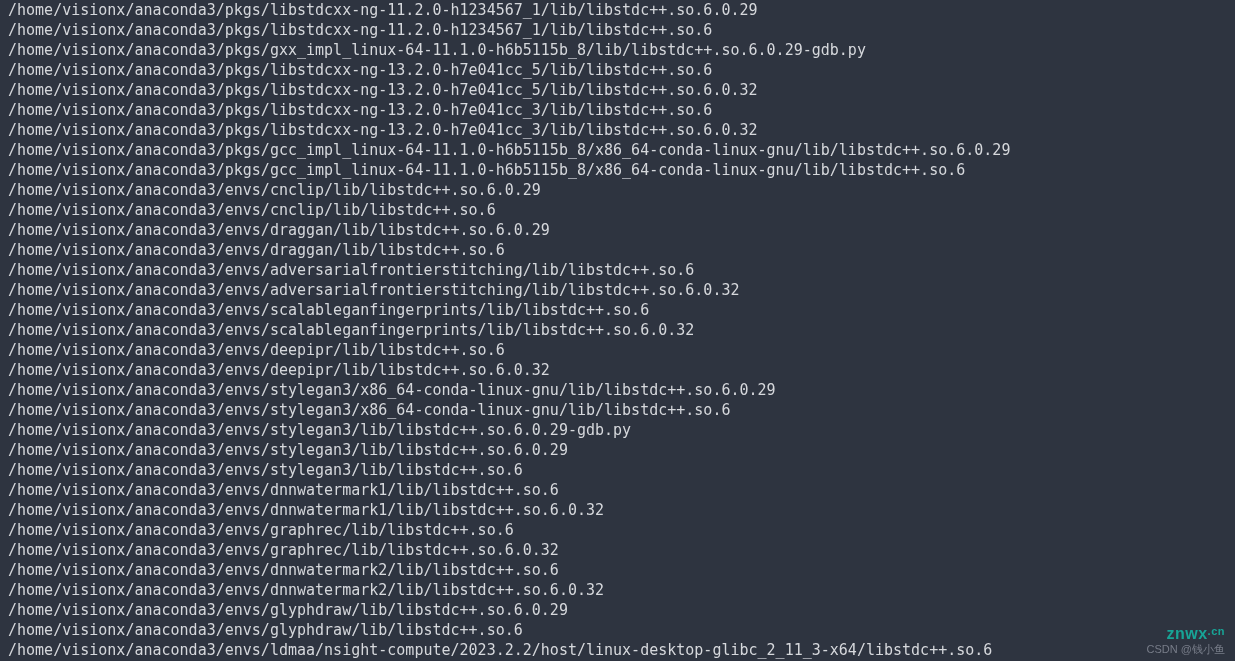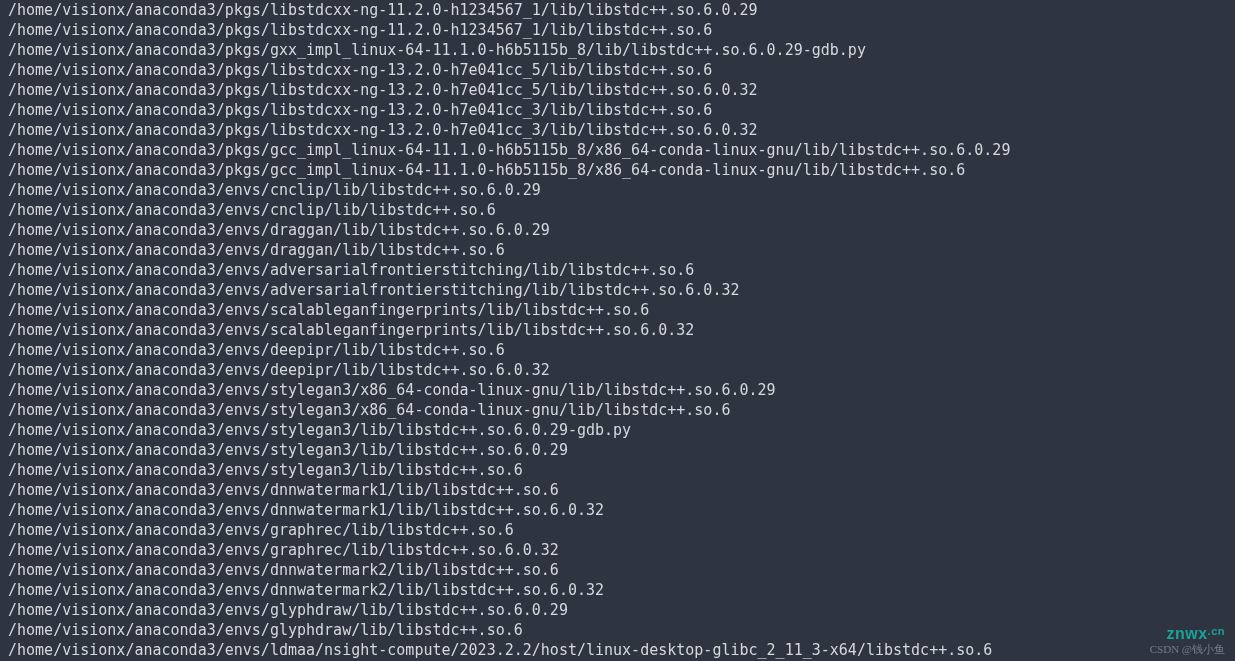--- a/index.html
+++ b/index.html
@@ -29,21 +29,21 @@
     font-size: 16px;
     opacity: 0.85;
     letter-spacing: 0.5px;
   }
   .watermark-top .cn { font-size: 11px; vertical-align: top; }
   .watermark-bot {
     position: absolute;
     right: 10px;
     bottom: 4px;
     color: #8f94a0;
-    font-family: Liberation Serif, serif;
+    font-family: Liberation Sans, sans-serif;
     font-size: 11px;
     opacity: 0.75;
   }
 </style>
 </head>
 <body>
 
 <div class="terminal" id="term"><span class="line">/home/visionx/anaconda3/pkgs/libstdcxx-ng-11.2.0-h1234567_1/lib/libstdc++.so.6.0.29</span><span class="line">/home/visionx/anaconda3/pkgs/libstdcxx-ng-11.2.0-h1234567_1/lib/libstdc++.so.6</span><span class="line">/home/visionx/anaconda3/pkgs/gxx_impl_linux-64-11.1.0-h6b5115b_8/lib/libstdc++.so.6.0.29-gdb.py</span><span class="line">/home/visionx/anaconda3/pkgs/libstdcxx-ng-13.2.0-h7e041cc_5/lib/libstdc++.so.6</span><span class="line">/home/visionx/anaconda3/pkgs/libstdcxx-ng-13.2.0-h7e041cc_5/lib/libstdc++.so.6.0.32</span><span class="line">/home/visionx/anaconda3/pkgs/libstdcxx-ng-13.2.0-h7e041cc_3/lib/libstdc++.so.6</span><span class="line">/home/visionx/anaconda3/pkgs/libstdcxx-ng-13.2.0-h7e041cc_3/lib/libstdc++.so.6.0.32</span><span class="line">/home/visionx/anaconda3/pkgs/gcc_impl_linux-64-11.1.0-h6b5115b_8/x86_64-conda-linux-gnu/lib/libstdc++.so.6.0.29</span><span class="line">/home/visionx/anaconda3/pkgs/gcc_impl_linux-64-11.1.0-h6b5115b_8/x86_64-conda-linux-gnu/lib/libstdc++.so.6</span><span class="line">/home/visionx/anaconda3/envs/cnclip/lib/libstdc++.so.6.0.29</span><span class="line">/home/visionx/anaconda3/envs/cnclip/lib/libstdc++.so.6</span><span class="line">/home/visionx/anaconda3/envs/draggan/lib/libstdc++.so.6.0.29</span><span class="line">/home/visionx/anaconda3/envs/draggan/lib/libstdc++.so.6</span><span class="line">/home/visionx/anaconda3/envs/adversarialfrontierstitching/lib/libstdc++.so.6</span><span class="line">/home/visionx/anaconda3/envs/adversarialfrontierstitching/lib/libstdc++.so.6.0.32</span><span class="line">/home/visionx/anaconda3/envs/scalableganfingerprints/lib/libstdc++.so.6</span><span class="line">/home/visionx/anaconda3/envs/scalableganfingerprints/lib/libstdc++.so.6.0.32</span><span class="line">/home/visionx/anaconda3/envs/deepipr/lib/libstdc++.so.6</span><span class="line">/home/visionx/anaconda3/envs/deepipr/lib/libstdc++.so.6.0.32</span><span class="line">/home/visionx/anaconda3/envs/stylegan3/x86_64-conda-linux-gnu/lib/libstdc++.so.6.0.29</span><span class="line">/home/visionx/anaconda3/envs/stylegan3/x86_64-conda-linux-gnu/lib/libstdc++.so.6</span><span class="line">/home/visionx/anaconda3/envs/stylegan3/lib/libstdc++.so.6.0.29-gdb.py</span><span class="line">/home/visionx/anaconda3/envs/stylegan3/lib/libstdc++.so.6.0.29</span><span class="line">/home/visionx/anaconda3/envs/stylegan3/lib/libstdc++.so.6</span><span class="line">/home/visionx/anaconda3/envs/dnnwatermark1/lib/libstdc++.so.6</span><span class="line">/home/visionx/anaconda3/envs/dnnwatermark1/lib/libstdc++.so.6.0.32</span><span class="line">/home/visionx/anaconda3/envs/graphrec/lib/libstdc++.so.6</span><span class="line">/home/visionx/anaconda3/envs/graphrec/lib/libstdc++.so.6.0.32</span><span class="line">/home/visionx/anaconda3/envs/dnnwatermark2/lib/libstdc++.so.6</span><span class="line">/home/visionx/anaconda3/envs/dnnwatermark2/lib/libstdc++.so.6.0.32</span><span class="line">/home/visionx/anaconda3/envs/glyphdraw/lib/libstdc++.so.6.0.29</span><span class="line">/home/visionx/anaconda3/envs/glyphdraw/lib/libstdc++.so.6</span><span class="line">/home/visionx/anaconda3/envs/ldmaa/nsight-compute/2023.2.2/host/linux-desktop-glibc_2_11_3-x64/libstdc++.so.6</span></div>
 
 <div class="watermark-top">

